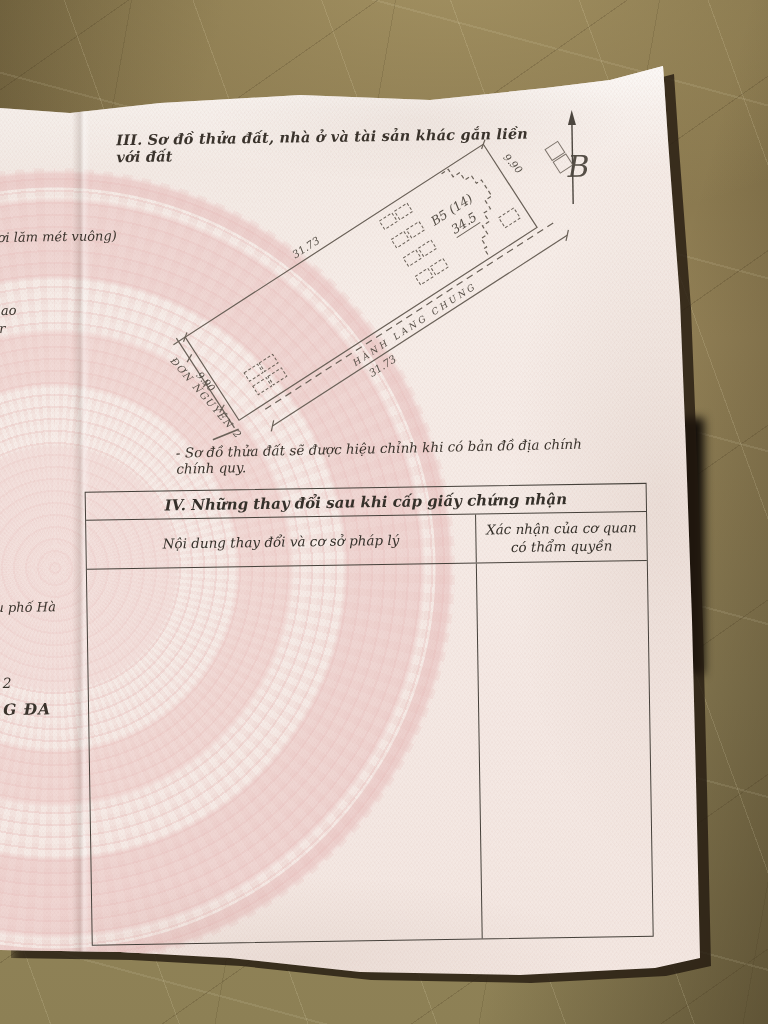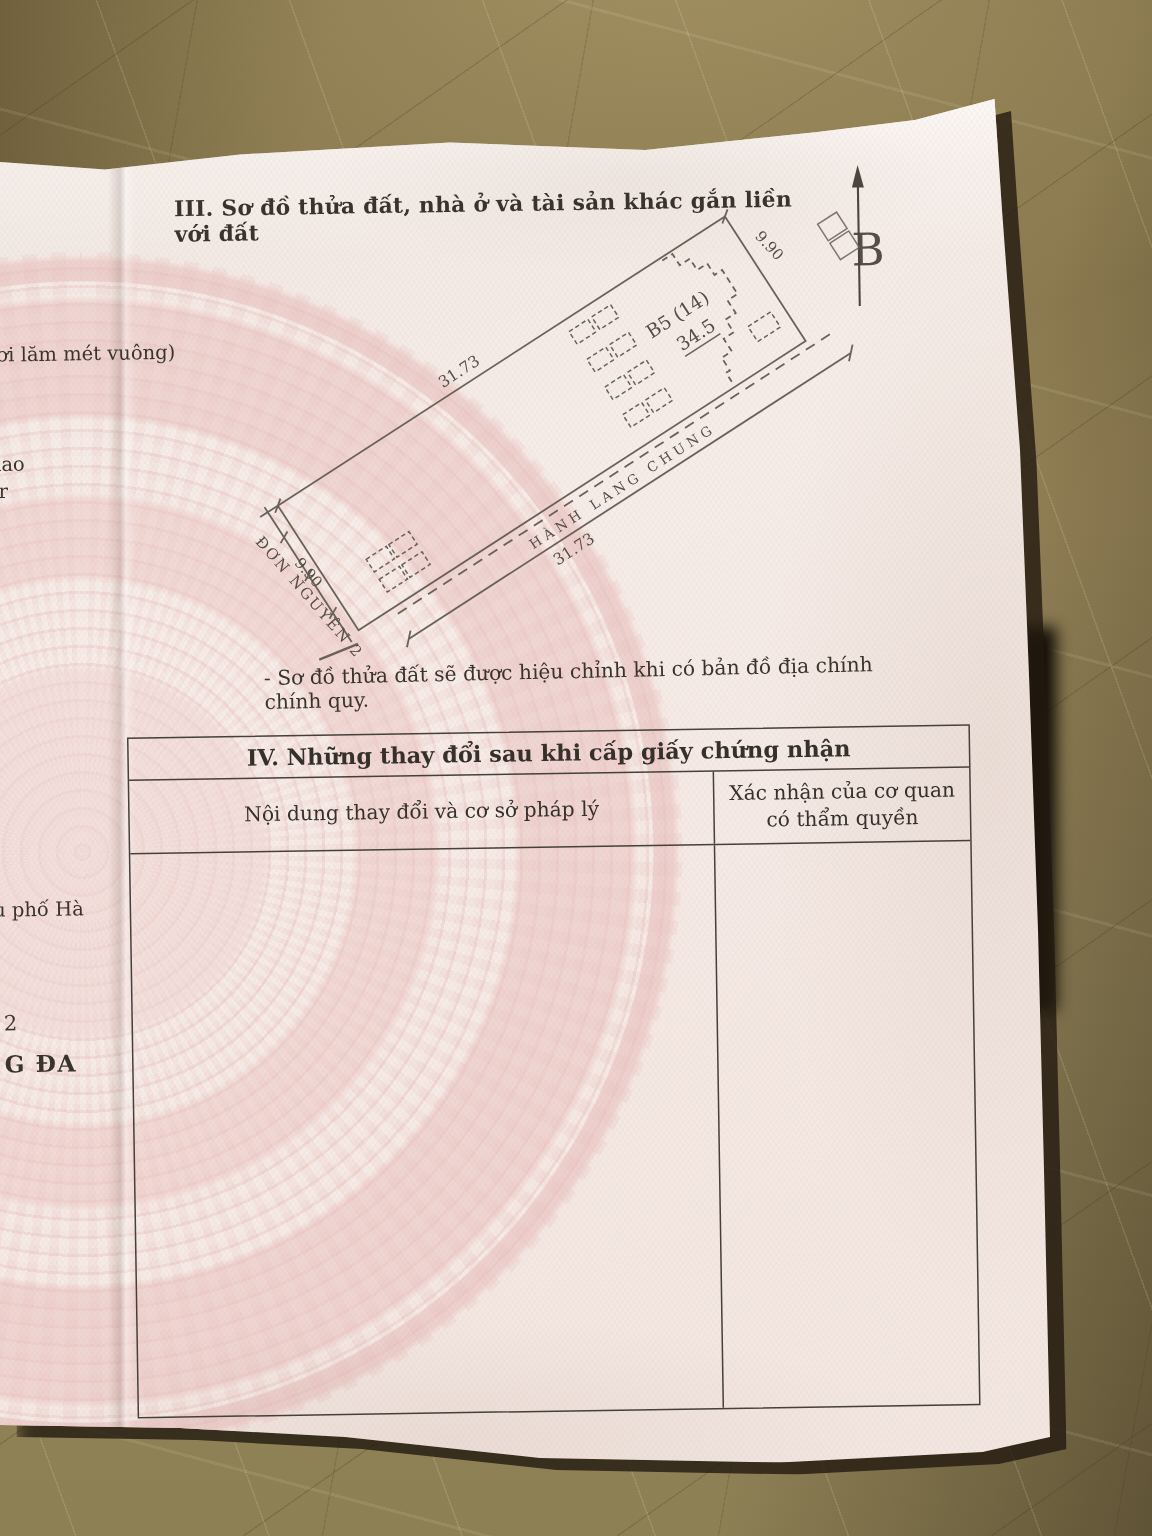--- a/index.html
+++ b/index.html
@@ -16,21 +16,21 @@
     background:
       repeating-linear-gradient(70deg, transparent 0 47px, rgba(255,246,212,.14) 47px 48px, transparent 48px 121px),
       repeating-linear-gradient(-35deg, transparent 0 61px, rgba(66,52,28,.22) 61px 62px, transparent 62px 143px),
       repeating-linear-gradient(15deg, transparent 0 83px, rgba(255,250,222,.10) 83px 85px, transparent 85px 167px),
       repeating-linear-gradient(100deg, transparent 0 129px, rgba(70,58,30,.18) 129px 130px, transparent 130px 260px);}
 
   
   .paper-clip{
     clip-path:polygon(0 108px,70px 113px,160px 103px,300px 95px,430px 100px,545px 88px,610px 80px,663px 66px,
       668px 140px,680px 300px,686px 450px,692px 620px,696px 780px,700px 958px,
-      655px 968px,520px 975px,360px 972px,230px 958px,120px 952px,0 950px);}
+      655px 968px,520px 975px,360px 972px,230px 958px,120px 952px,0 950px);font-style:italic;}
   .paper-shadow{position:absolute;inset:0;background:#241a0f;opacity:.8;filter:blur(6px);transform:translate(11px,8px);}
   .edge-dark{position:absolute;left:678px;top:418px;width:26px;height:256px;background:#120d08;filter:blur(5px);}
   .paper{position:absolute;inset:0;
     background:linear-gradient(160deg,#efe7e1 0%,#f6ede8 35%,#f4e8e3 70%,#f2e6e0 100%);}
   .paper-topsheen{position:absolute;inset:0;background:linear-gradient(180deg,rgba(252,250,248,.9) 66px,rgba(252,250,248,.35) 110px,transparent 170px);}
 
   
   .drum-spokes{position:absolute;left:-345px;top:168px;width:800px;height:800px;border-radius:50%;opacity:.5;
     background:repeating-conic-gradient(rgba(250,243,239,.55) 0deg 1.4deg, rgba(235,201,198,.45) 1.4deg 2.8deg);}
   .drum-rings{position:absolute;left:-345px;top:168px;width:800px;height:800px;border-radius:50%;opacity:.75;

